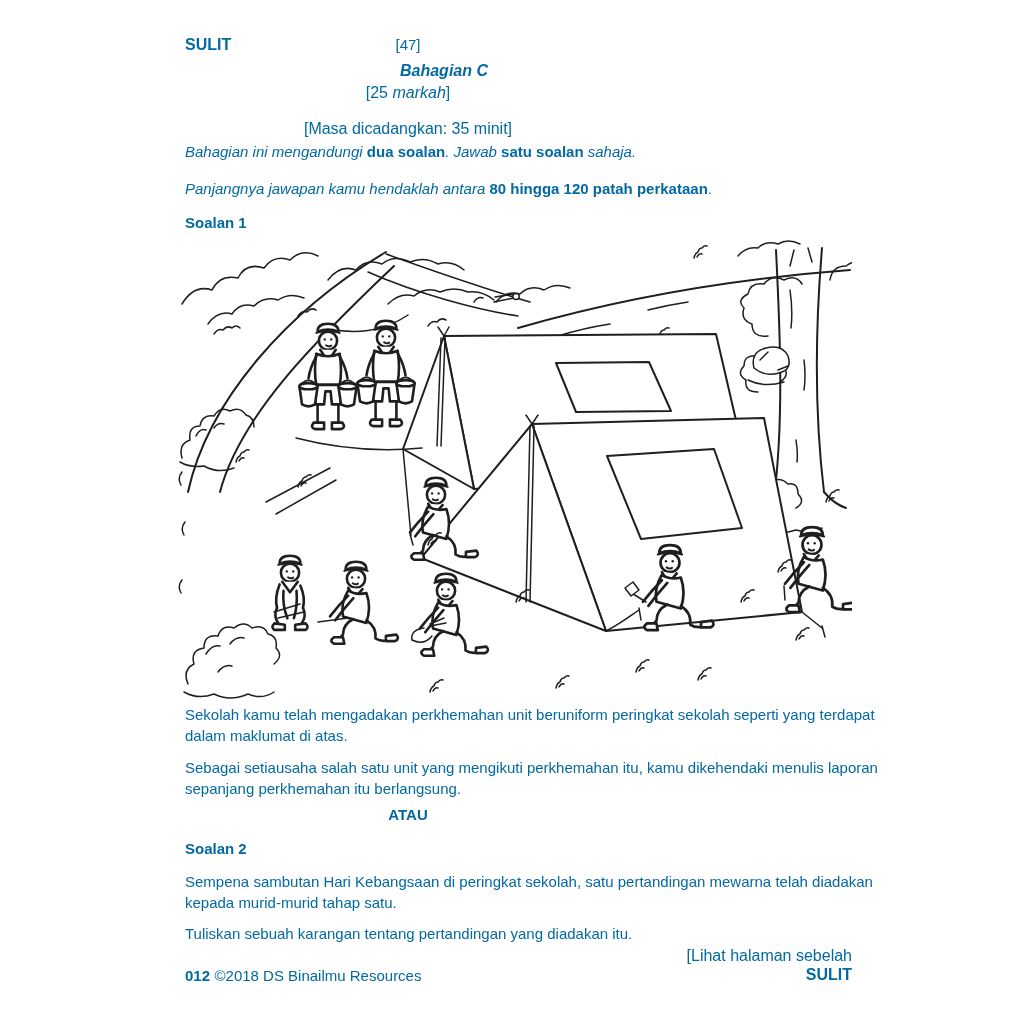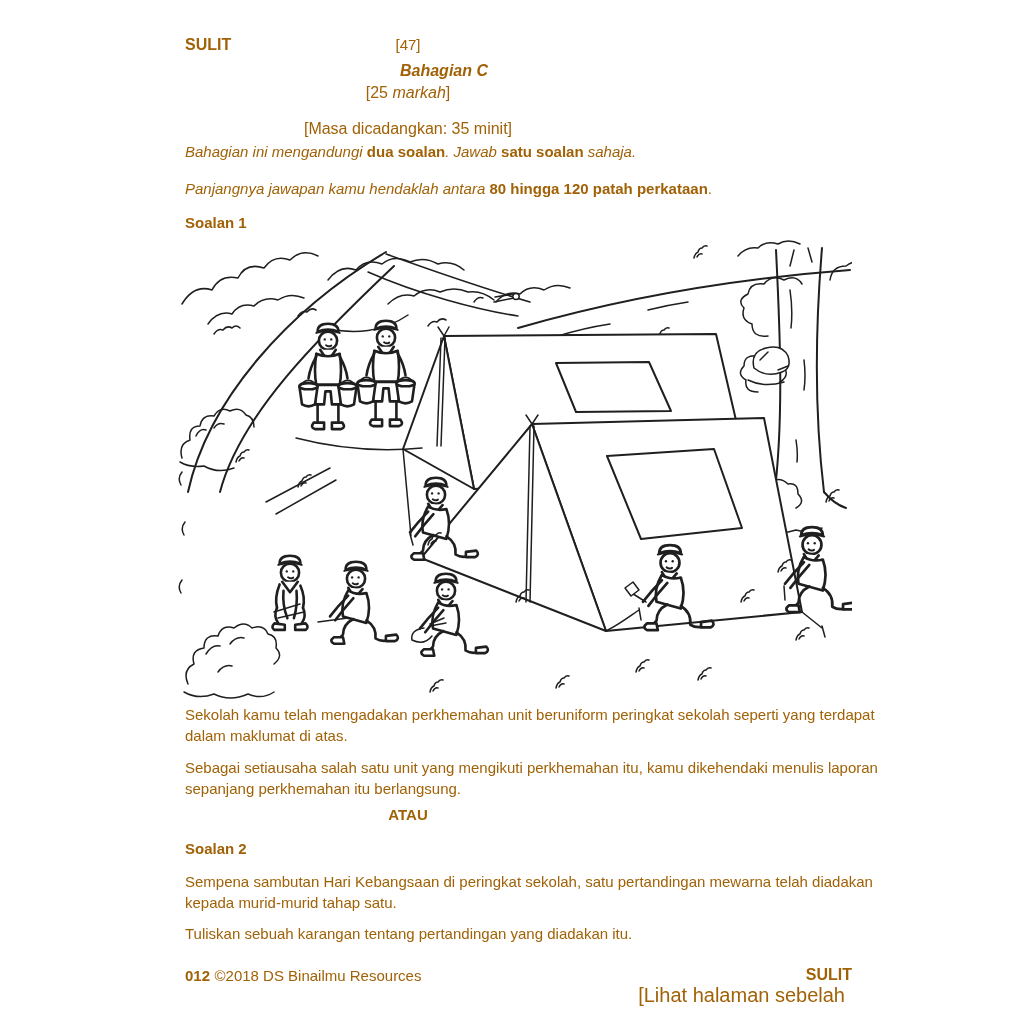--- a/index.html
+++ b/index.html
@@ -1,17 +1,17 @@
 <!DOCTYPE html>
 <html><head>
 <meta charset="utf-8">
 <style>
   html,body{margin:0;padding:0;background:#fff;}
   .page{position:relative;width:1024px;height:1024px;background:#ffffff;
-        font-family:"Liberation Sans",sans-serif;color:#a16207;overflow:hidden;}
+        font-family:"Liberation Sans",sans-serif;color:#0369a1;overflow:hidden;}
   .abs{position:absolute;}
   .b{font-weight:bold;}
   .i{font-style:italic;}
   .bi{font-weight:bold;font-style:italic;}
   p{margin:0;font-size:15px;line-height:1.4;}
   .center{left:0;width:816px;text-align:center;}
   .body-col{left:185px;width:700px;}
   .small{font-size:15px;}
   svg .ink{stroke:#1f1f1f;fill:none;stroke-width:2;stroke-linecap:round;stroke-linejoin:round;}
   svg .thin{stroke-width:1.5;}
@@ -205,19 +205,19 @@
 
   <p class="abs body-col" style="top:704px;">Sekolah kamu telah mengadakan perkhemahan unit beruniform peringkat sekolah seperti yang terdapat dalam maklumat di atas.</p>
   <p class="abs body-col" style="top:757px;">Sebagai setiausaha salah satu unit yang mengikuti perkhemahan itu, kamu dikehendaki menulis laporan sepanjang perkhemahan itu berlangsung.</p>
 
   <div class="abs center b" style="top:806px;font-size:15px;">ATAU</div>
 
   <div class="abs b" style="left:185px;top:840px;font-size:15px;">Soalan 2</div>
   <p class="abs body-col" style="top:871px;">Sempena sambutan Hari Kebangsaan di peringkat sekolah, satu pertandingan mewarna telah diadakan kepada murid-murid tahap satu.</p>
   <p class="abs body-col" style="top:923px;">Tuliskan sebuah karangan tentang pertandingan yang diadakan itu.</p>
 
-  <div class="abs" style="right:179px;top:947px;font-size:20px;margin-top:37px;">[Lihat halaman sebelah</div>
+  <div class="abs" style="right:172px;top:947px;font-size:16px;">[Lihat halaman sebelah</div>
 
   <div class="abs" style="left:185px;top:967px;"><span class="b" style="font-size:15px;">012</span>
     <span class="small">©2018 DS Binailmu Resources</span></div>
 
   <div class="abs b" style="right:172px;top:966px;font-size:16px;">SULIT</div>
 </div>
 
 </body></html>

